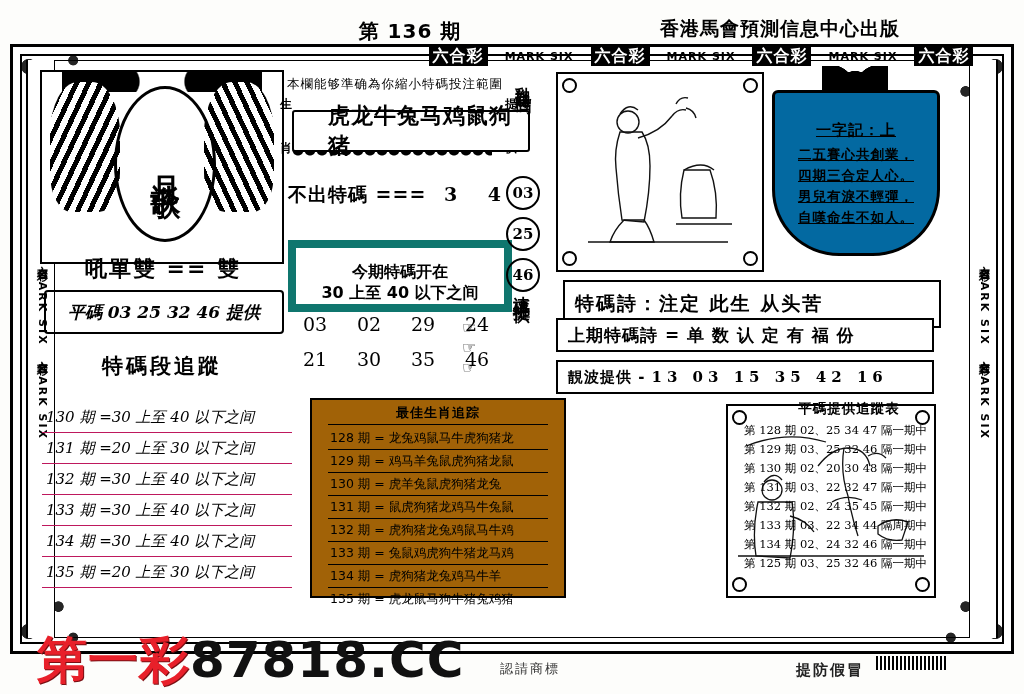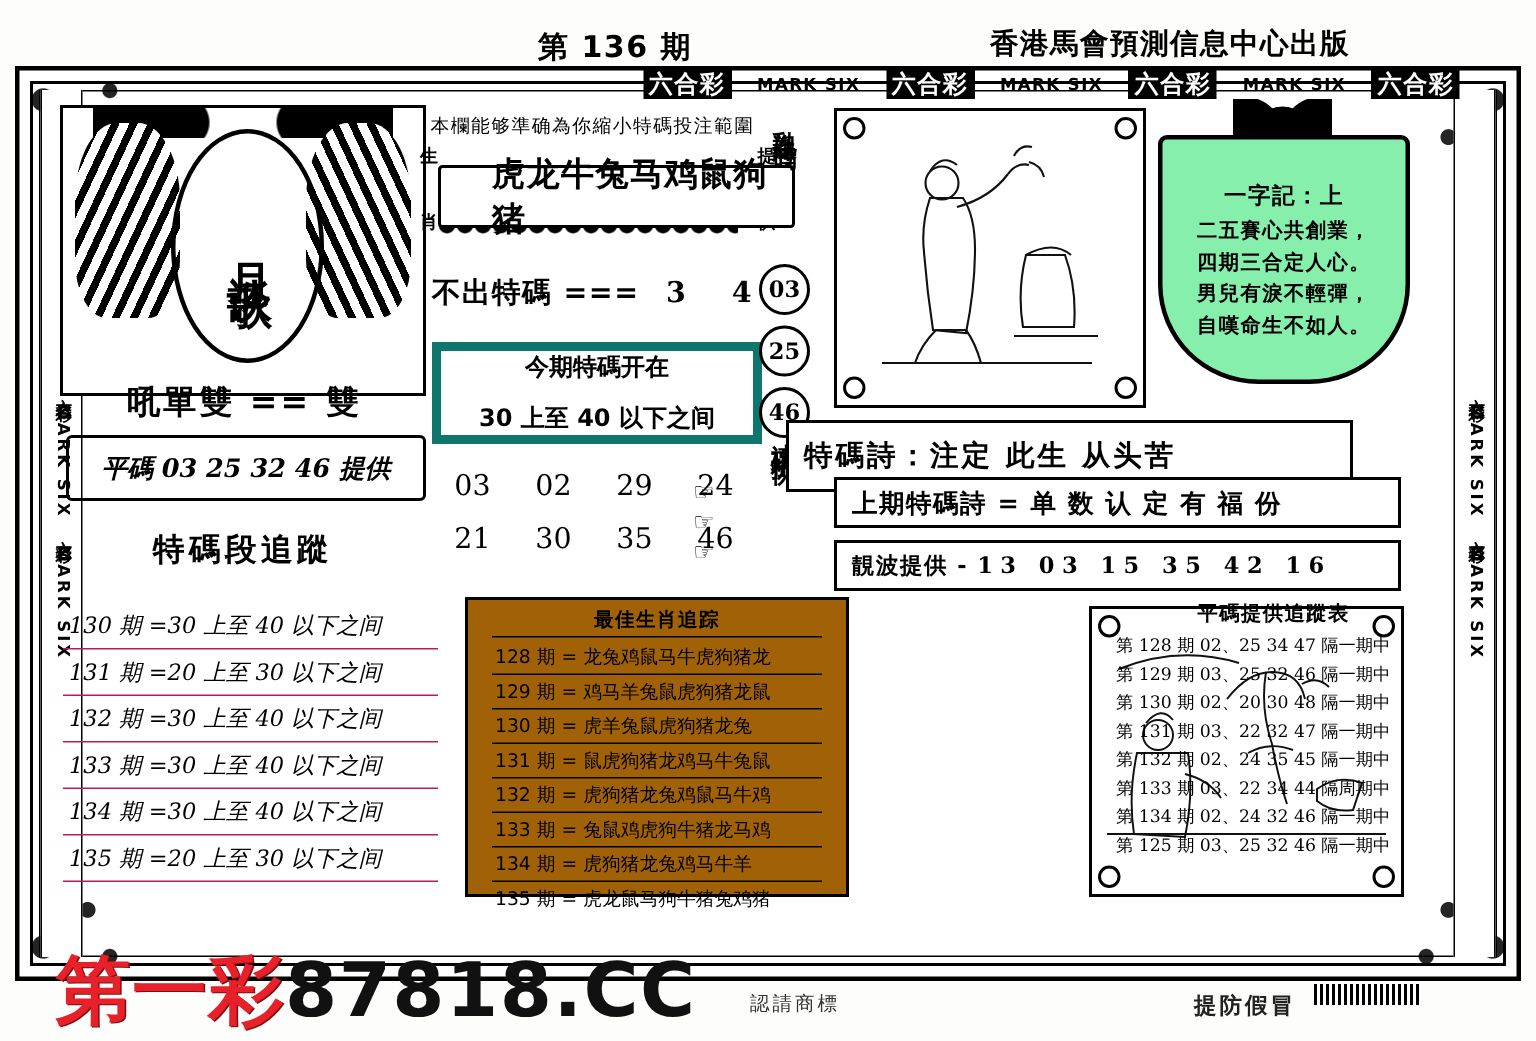--- a/index.html
+++ b/index.html
@@ -156,23 +156,23 @@
     background:radial-gradient(circle at 6px 0,#000 0 5px,transparent 6px) repeat-x;
     background-size:12px 12px;
   }
   .nochu{
     position:absolute;left:288px;top:182px;width:230px;height:28px;
     font-size:19px;font-weight:bold;letter-spacing:1px;white-space:nowrap;
   }
   .nochu .nums{font-family:"DejaVu Serif",serif;margin-left:10px;letter-spacing:12px;}
 
   .predict-box{
-    position:absolute;left:288px;top:228px;width:208px;height:56px;
-    border:6px solid #0f766e;
-    display:flex;flex-direction:column;align-items:center;justify-content:space-between;
+    position:absolute;left:288px;top:240px;width:208px;height:56px;
+    border:8px solid #0f766e;
+    display:flex;flex-direction:column;align-items:center;justify-content:flex-end;
     font-size:16px;font-weight:bold;line-height:1.35;
   }
   .num-grid{
     position:absolute;left:288px;top:306px;width:216px;height:70px;
     display:grid;grid-template-columns:repeat(4,1fr);align-items:center;
     justify-items:center;font-size:19px;
     font-family:"DejaVu Serif","Liberation Serif",serif;
   }
 
   
@@ -206,39 +206,40 @@
   }
   .pic1{left:556px;top:72px;width:204px;height:196px;}
   .pic2{left:726px;top:404px;width:206px;height:190px;}
 
   
   .shield{
     position:absolute;left:772px;top:90px;width:162px;height:160px;
     border:3px solid #000;
     border-radius:6px 6px 40% 40%;
     display:flex;flex-direction:column;align-items:center;justify-content:center;
-    background:#86efac;
+    background:#0369a1;
+    text-decoration:underline;
   }
   .crown{
     position:absolute;left:822px;top:66px;width:66px;height:24px;
     background:
       radial-gradient(circle at 12% 100%,#000 0 40%,transparent 41%),
       radial-gradient(circle at 50% 100%,#000 0 46%,transparent 47%),
       radial-gradient(circle at 88% 100%,#000 0 40%,transparent 41%);
   }
   .shield .ln{font-size:13.5px;line-height:1.55;font-weight:bold;letter-spacing:1px;}
   .shield .ln.first{font-size:15px;margin-bottom:2px;}
 
   
   .bar{
     position:absolute;border:2px solid #000;background:#fff;
     display:flex;align-items:center;padding-left:10px;
     font-weight:bold;box-sizing:border-box;white-space:nowrap;
   }
-  .bar1{left:524px;top:280px;width:378px;height:48px;font-size:19px;letter-spacing:2px;}
+  .bar1{left:563px;top:280px;width:378px;height:48px;font-size:19px;letter-spacing:2px;}
   .bar2{left:556px;top:318px;width:378px;height:34px;font-size:17px;letter-spacing:1px;}
   .bar3{left:556px;top:360px;width:378px;height:34px;font-size:15px;letter-spacing:1px;}
   .bar3 .nums{letter-spacing:5px;font-family:"DejaVu Serif",serif;margin-left:6px;}
 
   
   .zodiac-track{
     position:absolute;left:310px;top:398px;width:256px;height:200px;
     border:2px solid #000;background:#a16207;box-sizing:border-box;padding:4px 16px;
   }
   .zodiac-track .t{

